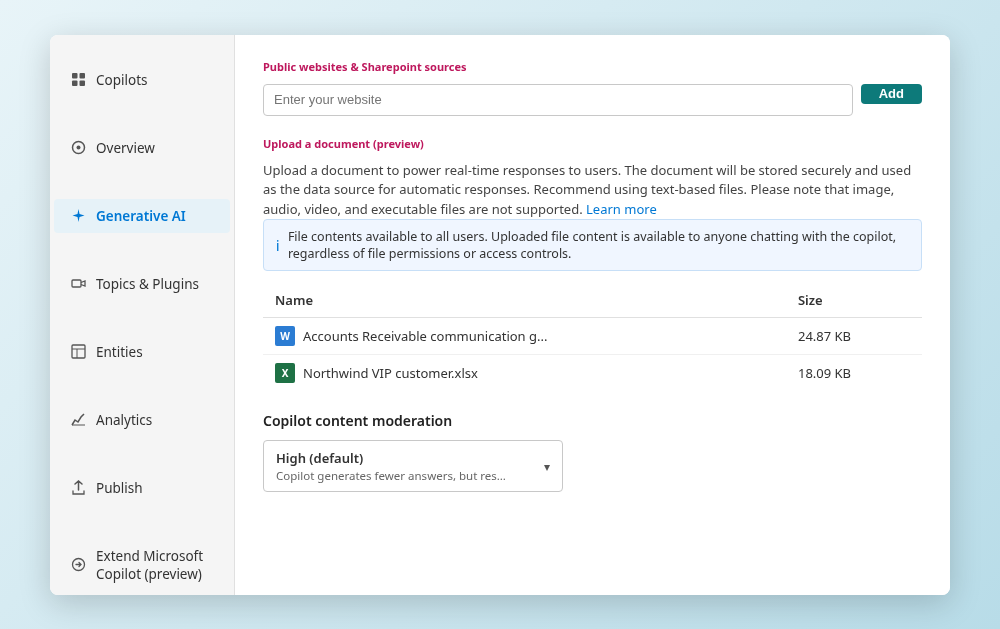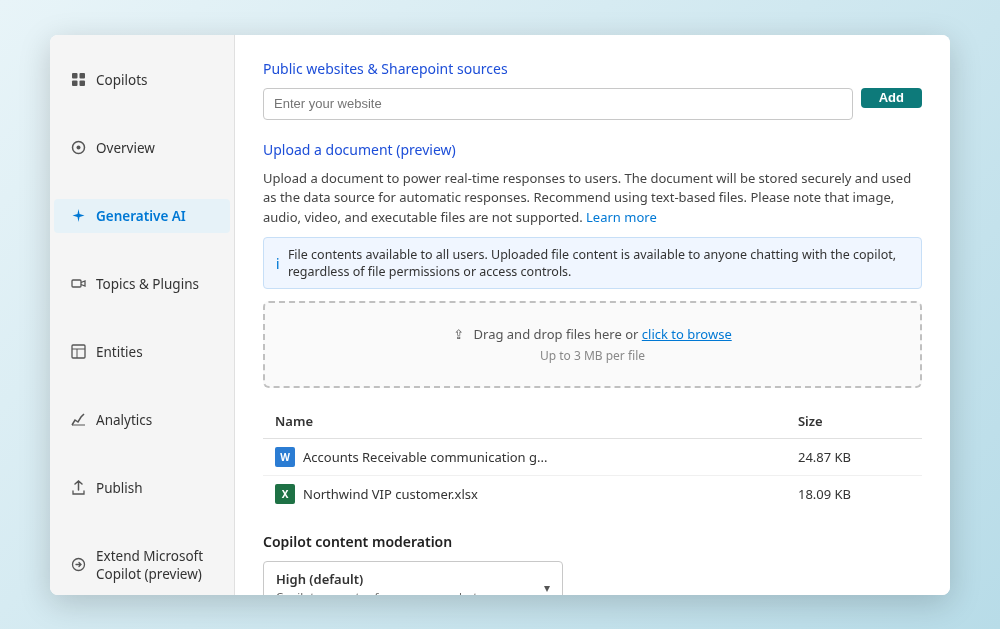--- a/index.html
+++ b/index.html
@@ -65,23 +65,23 @@
     
     .main-content {
       flex: 1;
       padding: 24px 28px;
       overflow-y: auto;
       background: #fff;
     }
 
     
     .section-title {
-      font-size: 14px;
-      font-weight: 400;
-      color: #1d4ed8;
+      font-size: 11px;
+      font-weight: 700;
+      color: #be185d;
       margin-bottom: 10px;
     }
 
     
     .website-row {
       display: flex;
       gap: 8px;
       margin-bottom: 20px;
     }
     .website-input {
@@ -104,21 +104,21 @@
       font-weight: 600;
       cursor: pointer;
       height: 20px;
     }
 
     
     .upload-desc {
       font-size: 13px;
       color: #444;
       line-height: 1.5;
-      margin-bottom: 10px;
+      margin-bottom: 0;
     }
     .upload-desc a {
       color: #0078d4;
       text-decoration: none;
     }
     .info-banner {
       background: #f0f6ff;
       border: 1px solid #c7dff7;
       border-radius: 4px;
       padding: 8px 12px;
@@ -340,27 +340,20 @@
     <div class="upload-desc">
       <span>Upload a document to power real-time responses to users. The document will be stored securely and used as the data source for automatic responses. Recommend using text-based files. Please note that image, audio, video, and executable files are not supported.</span>
       <a href="#">Learn more</a>
     </div>
 
     <div class="info-banner">
       <span class="info-icon">ℹ</span>
       <span>File contents available to all users.  Uploaded file content is available to anyone chatting with the copilot, regardless of file permissions or access controls.</span>
     </div>
 
-    <div class="dropzone">
-      <div>
-        <span style="margin-right:6px;">⇪</span>
-        <span>Drag and drop files here or </span><span class="link">click to browse</span>
-      </div>
-      <div class="dropzone-sub">Up to 3 MB per file</div>
-    </div>
 
     <table class="files-table">
       <thead>
         <tr>
           <th>Name</th>
           <th>Size</th>
         </tr>
       </thead>
       <tbody id="files-tbody">
 

